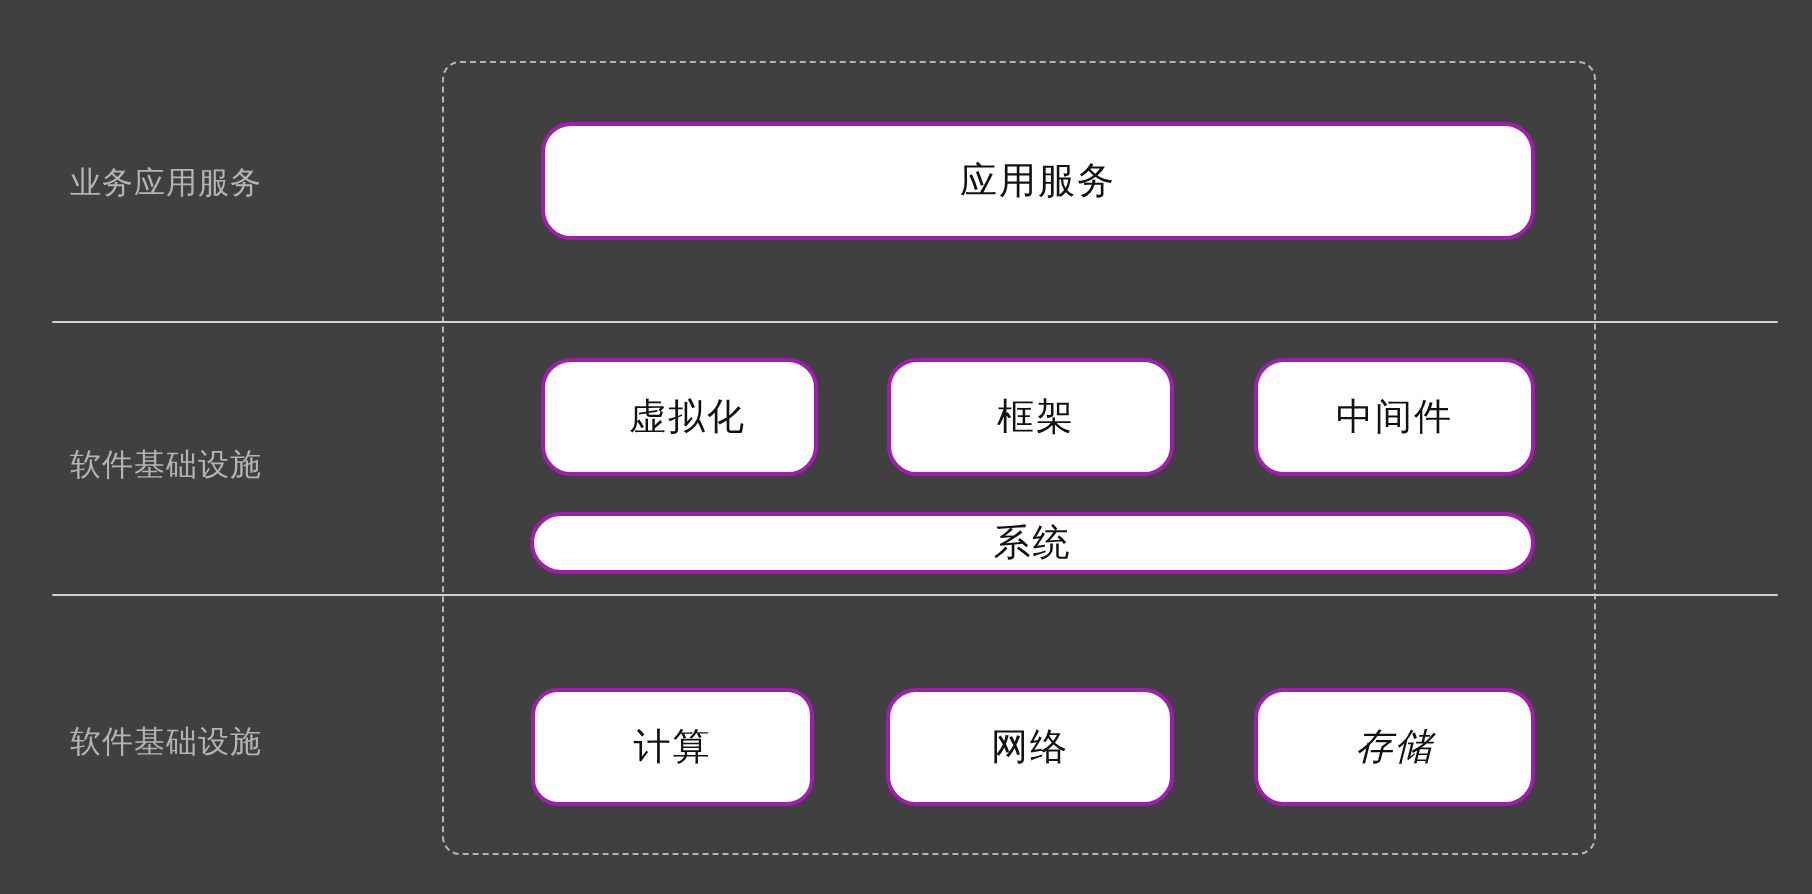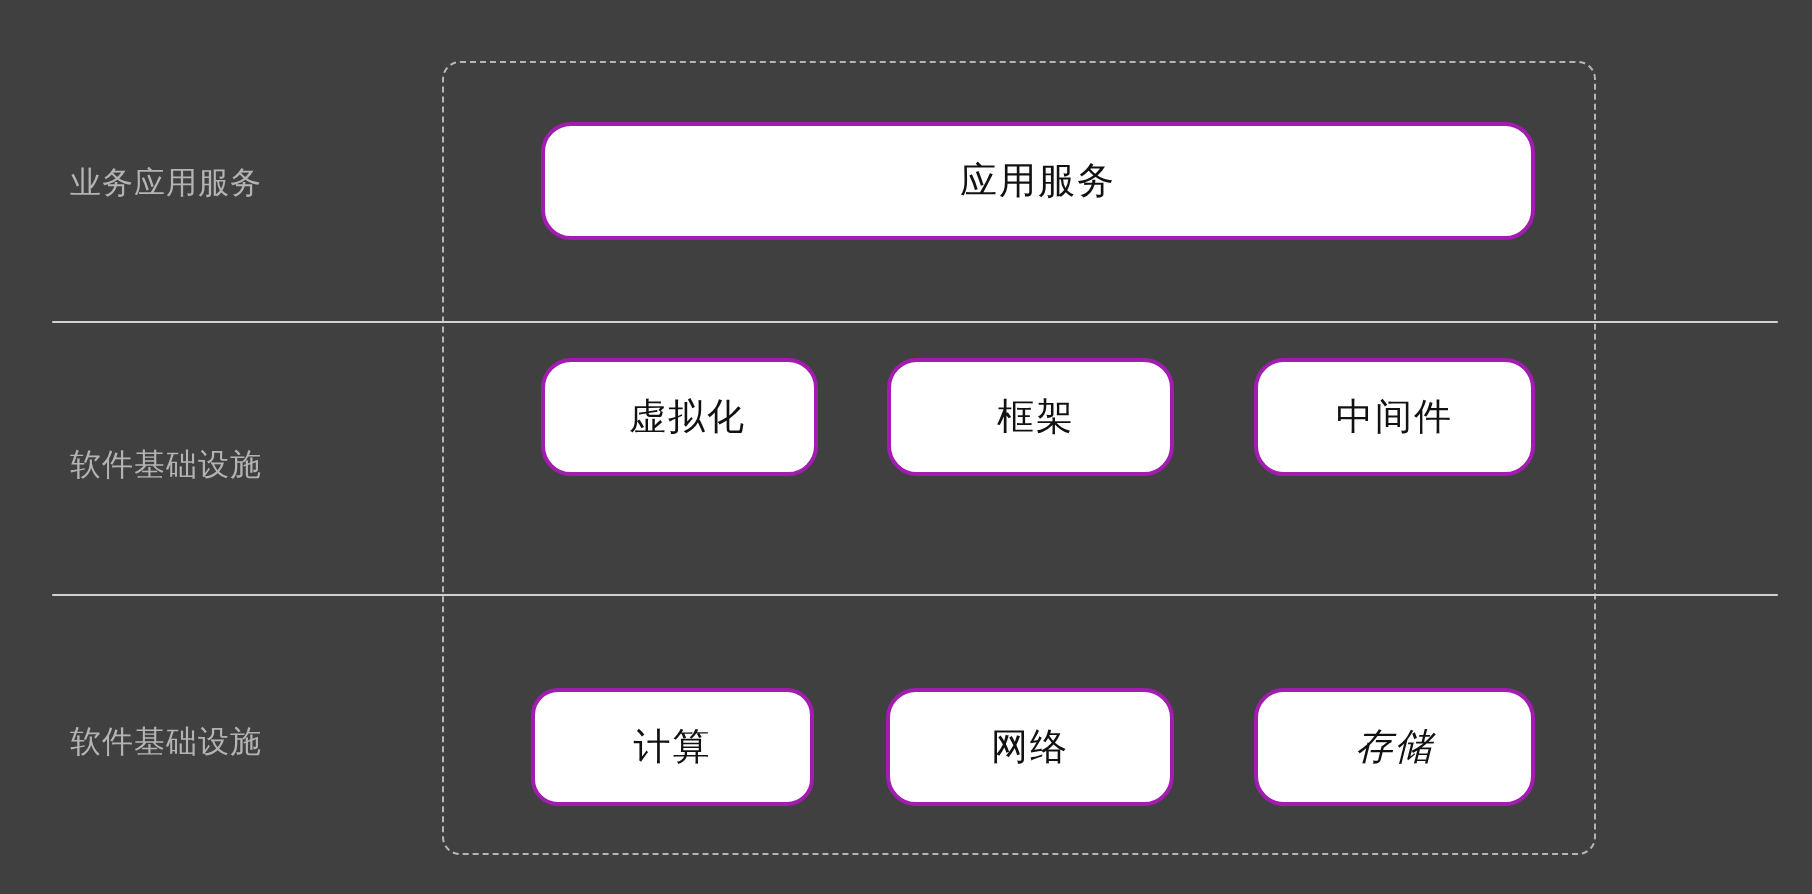--- a/index.html
+++ b/index.html
@@ -154,18 +154,19 @@
 
   <div class="tier-label" id="tier-label-0">业务应用服务</div>
   <div class="tier-label" id="tier-label-1">软件基础设施</div>
   <div class="tier-label" id="tier-label-2">软件基础设施</div>
 
   <div class="node-box" id="node-app-service">应用服务</div>
 
   <div class="node-box" id="node-virtualization">虚拟化</div>
   <div class="node-box" id="node-framework">框架</div>
   <div class="node-box" id="node-middleware">中间件</div>
+  <div class="node-box" id="node-system">系统</div>
 
   <div class="node-box" id="node-compute">计算</div>
   <div class="node-box" id="node-network">网络</div>
   <div class="node-box" id="node-storage">存储</div>
 
 </div>
 
 </body></html>

